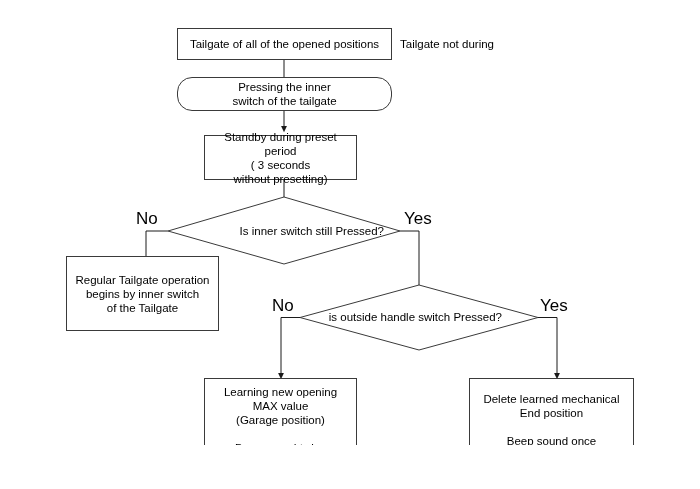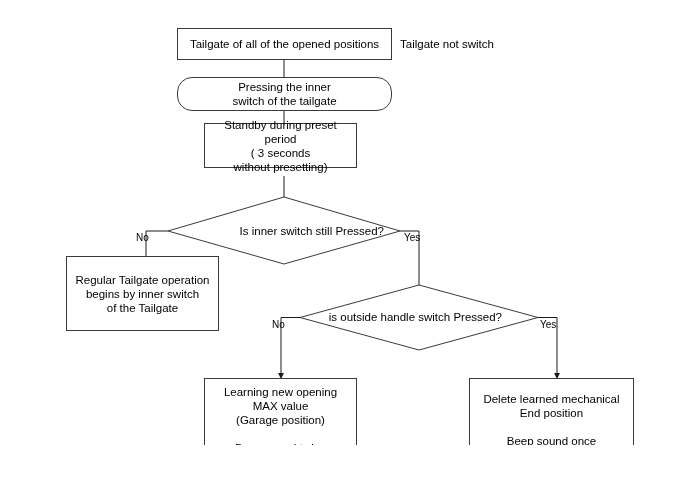--- a/index.html
+++ b/index.html
@@ -41,24 +41,23 @@
   }
   .free-label {
     position: absolute;
     font-size: 11.5px;
     line-height: 14px;
     color: #000000;
     white-space: pre-line;
   }
   .edge-label {
     position: absolute;
-    font-size: 10px;
+    font-size: 17px;
     line-height: 13px;
     color: #000000;
-    margin-top: 19px;
   }
   .diamond-label {
     position: absolute;
     font-size: 11.5px;
     line-height: 14px;
     color: #000000;
     text-align: right;
     white-space: nowrap;
   }
 </style>
@@ -91,21 +90,21 @@
     <polyline points="300,317.5 281,317.5 281,376" fill="none" stroke="#1a1a1a" stroke-width="1" marker-end="url(#arrowhead)"></polyline>
 
     <polyline points="538,317.5 557,317.5 557,376" fill="none" stroke="#1a1a1a" stroke-width="1" marker-end="url(#arrowhead)"></polyline>
   </svg>
 
   <div class="node-box" style="left:177px; top:28px; width:215px; height:32px;">Tailgate of all of the opened positions</div>
 
   <div class="node-box" style="left:177px; top:77px; width:215px; height:34px;border-radius:15px;">Pressing the inner
 switch of the tailgate</div>
 
-  <div class="node-box" style="left:204px; top:123px; width:153px; height:45px;">Standby during preset period
+  <div class="node-box" style="left:204px; top:135px; width:153px; height:45px;">Standby during preset period
 ( 3 seconds
 without presetting)</div>
 
   <div class="node-box" style="left:66px; top:256px; width:153px; height:75px;">Regular Tailgate operation
 begins by inner switch
 of the Tailgate</div>
 
   <div class="node-box" style="left:469px; top:378px; width:165px; height:83px;">Delete learned mechanical
 End position
 
@@ -114,21 +113,21 @@
   <div class="node-box" style="left:204px; top:378px; width:153px; height:83px;">Learning new opening
 MAX value
 (Garage position)
 
 Beep sound twice</div>
 
   <div class="diamond-label" style="left:184px; top:224px; width:200px;">Is inner switch still Pressed?</div>
 
   <div class="diamond-label" style="left:302px; top:310px; width:200px;">is outside handle switch Pressed?</div>
 
-  <div class="free-label" style="left:400px; top:37px;">Tailgate not switch</div>
+  <div class="free-label" style="left:400px; top:37px;">Tailgate not during</div>
 
   <div class="edge-label" style="left:136px; top:212px;">No</div>
 
   <div class="edge-label" style="left:404px; top:212px;">Yes</div>
 
   <div class="edge-label" style="left:272px; top:299px;">No</div>
 
   <div class="edge-label" style="left:540px; top:299px;">Yes</div>
 
 </div>

